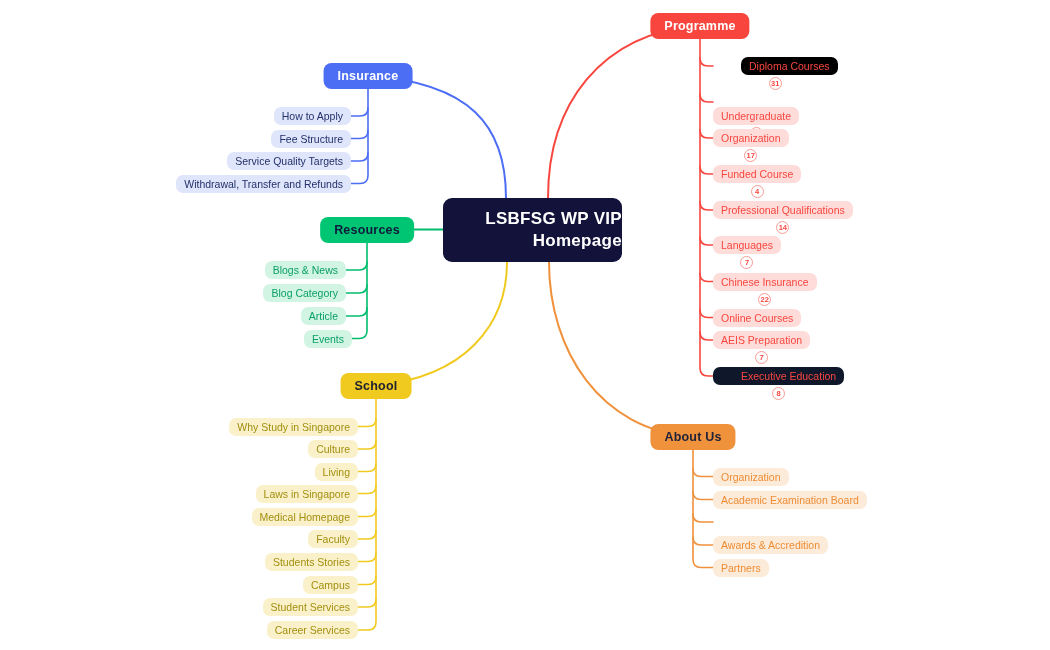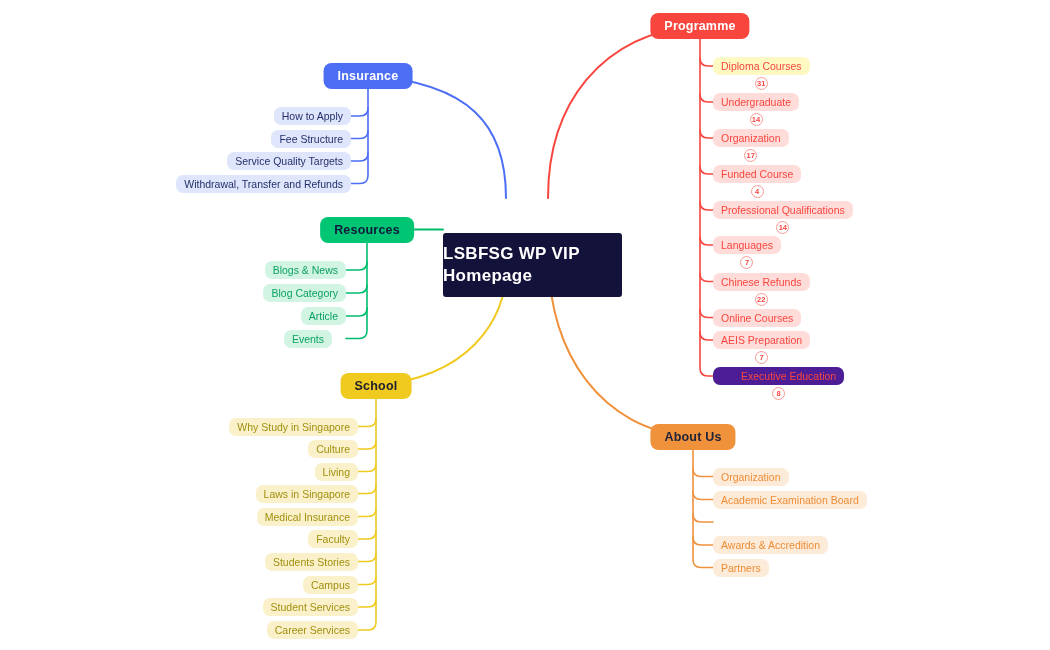--- a/index.html
+++ b/index.html
@@ -18,23 +18,23 @@
   .pill{
     display:block;padding:3px 8px;border-radius:7px;
     font-size:10.5px;line-height:12px;font-weight:500;white-space:nowrap;
   }
   .count-badge{
     margin-top:2px;width:13px;height:13px;border-radius:50%;
     border:1px solid;display:flex;align-items:center;justify-content:center;
     font-size:7.5px;font-weight:700;background:#ffffff;box-sizing:border-box;
   }
   #center-node{
-    position:absolute;left:443px;top:198px;width:179px;height:64px;border-radius:3px;
-    display:flex;flex-direction:column;align-items:flex-start;justify-content:center;
-    font-size:17px;font-weight:700;letter-spacing:.3px;line-height:1.3;text-align:center;margin-top:35px;
+    position:absolute;left:443px;top:198px;width:179px;height:64px;border-radius:9px;
+    display:flex;flex-direction:column;align-items:flex-end;justify-content:center;
+    font-size:17px;font-weight:700;letter-spacing:.3px;line-height:1.3;text-align:center;
   }
 </style>
 </head>
 <body>
 
 <div id="canvas">
   <svg id="wires" width="1050" height="650">
       <path d="M 368 75.5 C 470 83 506 125 506 198" stroke="#4c6ef5" stroke-width="2" fill="none" stroke-linecap="round"></path>
       <path d="M 368 89 V 175.5 Q 368 183.5 360 183.5 L 351 183.5" stroke="#4c6ef5" stroke-width="1.6" fill="none" stroke-linecap="round"></path>
       <path d="M 351 116 L 360 116 Q 368 116 368 108" stroke="#4c6ef5" stroke-width="1.6" fill="none" stroke-linecap="round"></path>
@@ -94,92 +94,92 @@
     <div class="topic" style="left: 367px; top: 229.5px; background: rgb(0, 197, 115); color: rgb(15, 26, 60);">Resources</div>
     <div class="leaf left" style="right: 704px; top: 261px;">
       <div class="pill" style="background: rgb(210, 244, 227); color: rgb(11, 161, 99);">Blogs &amp; News</div>
     </div>
     <div class="leaf left" style="right: 704px; top: 284px;">
       <div class="pill" style="background: rgb(210, 244, 227); color: rgb(11, 161, 99);">Blog Category</div>
     </div>
     <div class="leaf left" style="right: 704px; top: 307px;">
       <div class="pill" style="background: rgb(210, 244, 227); color: rgb(11, 161, 99);">Article</div>
     </div>
-    <div class="leaf left" style="right: 718px; top: 329.5px;">
+    <div class="leaf left" style="right: 698px; top: 329.5px;">
       <div class="pill" style="background: rgb(210, 244, 227); color: rgb(11, 161, 99);">Events</div>
     </div>
     <div class="topic" style="left: 376px; top: 385.5px; background: rgb(241, 202, 32); color: rgb(32, 34, 46);">School</div>
     <div class="leaf left" style="right: 692px; top: 417.5px;">
       <div class="pill" style="background: rgb(250, 241, 202); color: rgb(162, 143, 14);">Why Study in Singapore</div>
     </div>
     <div class="leaf left" style="right: 692px; top: 440px;">
       <div class="pill" style="background: rgb(250, 241, 202); color: rgb(162, 143, 14);">Culture</div>
     </div>
     <div class="leaf left" style="right: 692px; top: 462.5px;">
       <div class="pill" style="background: rgb(250, 241, 202); color: rgb(162, 143, 14);">Living</div>
     </div>
     <div class="leaf left" style="right: 692px; top: 484.5px;">
       <div class="pill" style="background: rgb(250, 241, 202); color: rgb(162, 143, 14);">Laws in Singapore</div>
     </div>
     <div class="leaf left" style="right: 692px; top: 507.5px;">
-      <div class="pill" style="background: rgb(250, 241, 202); color: rgb(162, 143, 14);">Medical Insurance</div>
+      <div class="pill" style="background: rgb(250, 241, 202); color: rgb(162, 143, 14);">Medical Homepage</div>
     </div>
     <div class="leaf left" style="right: 692px; top: 530px;">
       <div class="pill" style="background: rgb(250, 241, 202); color: rgb(162, 143, 14);">Faculty</div>
     </div>
     <div class="leaf left" style="right: 692px; top: 552.5px;">
       <div class="pill" style="background: rgb(250, 241, 202); color: rgb(162, 143, 14);">Students Stories</div>
     </div>
     <div class="leaf left" style="right: 692px; top: 575.5px;">
       <div class="pill" style="background: rgb(250, 241, 202); color: rgb(162, 143, 14);">Campus</div>
     </div>
     <div class="leaf left" style="right: 692px; top: 598px;">
       <div class="pill" style="background: rgb(250, 241, 202); color: rgb(162, 143, 14);">Student Services</div>
     </div>
     <div class="leaf left" style="right: 692px; top: 621px;">
       <div class="pill" style="background: rgb(250, 241, 202); color: rgb(162, 143, 14); border-radius: 7px;">Career Services</div>
     </div>
     <div class="topic" style="left: 700px; top: 25.5px; background: rgb(248, 70, 63); color: rgb(255, 255, 255);">Programme</div>
     <div class="leaf right" style="left: 713px; top: 57px;">
-      <div class="pill" style="background: #fef9c3; color: rgb(248, 70, 63);">Diploma Courses</div>
+      <div class="pill" style="background: #000000; color: rgb(248, 70, 63); margin-left: 28px;">Diploma Courses</div>
       <div class="count-badge" style="border-color: rgb(249, 154, 147); color: rgb(248, 70, 63);">31</div>
     </div>
-    <div class="leaf right" style="left: 713px; top: 93px;">
+    <div class="leaf right" style="left: 713px; top: 107px;">
       <div class="pill" style="background: rgb(254, 220, 217); color: rgb(248, 70, 63);">Undergraduate</div>
       <div class="count-badge" style="border-color: rgb(249, 154, 147); color: rgb(248, 70, 63);">14</div>
     </div>
     <div class="leaf right" style="left: 713px; top: 129px;">
       <div class="pill" style="background: rgb(254, 220, 217); color: rgb(248, 70, 63);">Organization</div>
       <div class="count-badge" style="border-color: rgb(249, 154, 147); color: rgb(248, 70, 63);">17</div>
     </div>
     <div class="leaf right" style="left: 713px; top: 165px;">
       <div class="pill" style="background: rgb(254, 220, 217); color: rgb(248, 70, 63);">Funded Course</div>
       <div class="count-badge" style="border-color: rgb(249, 154, 147); color: rgb(248, 70, 63);">4</div>
     </div>
     <div class="leaf right" style="left: 713px; top: 201px;">
       <div class="pill" style="background: rgb(254, 220, 217); color: rgb(248, 70, 63);">Professional Qualifications</div>
       <div class="count-badge" style="border-color: rgb(249, 154, 147); color: rgb(248, 70, 63);">14</div>
     </div>
     <div class="leaf right" style="left: 713px; top: 236px;">
       <div class="pill" style="background: rgb(254, 220, 217); color: rgb(248, 70, 63);">Languages</div>
       <div class="count-badge" style="border-color: rgb(249, 154, 147); color: rgb(248, 70, 63);">7</div>
     </div>
     <div class="leaf right" style="left: 713px; top: 272.5px;">
-      <div class="pill" style="background: rgb(254, 220, 217); color: rgb(248, 70, 63);">Chinese Refunds</div>
+      <div class="pill" style="background: rgb(254, 220, 217); color: rgb(248, 70, 63);">Chinese Insurance</div>
       <div class="count-badge" style="border-color: rgb(249, 154, 147); color: rgb(248, 70, 63);">22</div>
     </div>
     <div class="leaf right" style="left: 713px; top: 308.5px;">
       <div class="pill" style="background: rgb(254, 220, 217); color: rgb(248, 70, 63);">Online Courses</div>
     </div>
     <div class="leaf right" style="left: 713px; top: 331px;">
       <div class="pill" style="background: rgb(254, 220, 217); color: rgb(248, 70, 63);">AEIS Preparation</div>
       <div class="count-badge" style="border-color: rgb(249, 154, 147); color: rgb(248, 70, 63);">7</div>
     </div>
     <div class="leaf right" style="left: 713px; top: 367px;">
-      <div class="pill" style="background: #4c1d95; color: rgb(248, 70, 63); padding-left: 28px;">Executive Education</div>
+      <div class="pill" style="background: #0f172a; color: rgb(248, 70, 63); padding-left: 28px;">Executive Education</div>
       <div class="count-badge" style="border-color: rgb(249, 154, 147); color: rgb(248, 70, 63);">8</div>
     </div>
     <div class="topic" style="left: 693px; top: 436.5px; background: rgb(240, 145, 60); color: rgb(34, 37, 58);">About Us</div>
     <div class="leaf right" style="left: 713px; top: 467.5px;">
       <div class="pill" style="background: rgb(253, 235, 217); color: rgb(238, 140, 52);">Organization</div>
     </div>
     <div class="leaf right" style="left: 713px; top: 490.5px;">
       <div class="pill" style="background: rgb(253, 235, 217); color: rgb(238, 140, 52);">Academic Examination Board</div>
     </div>
     <div class="leaf right" style="left: 713px; top: 536px;">

